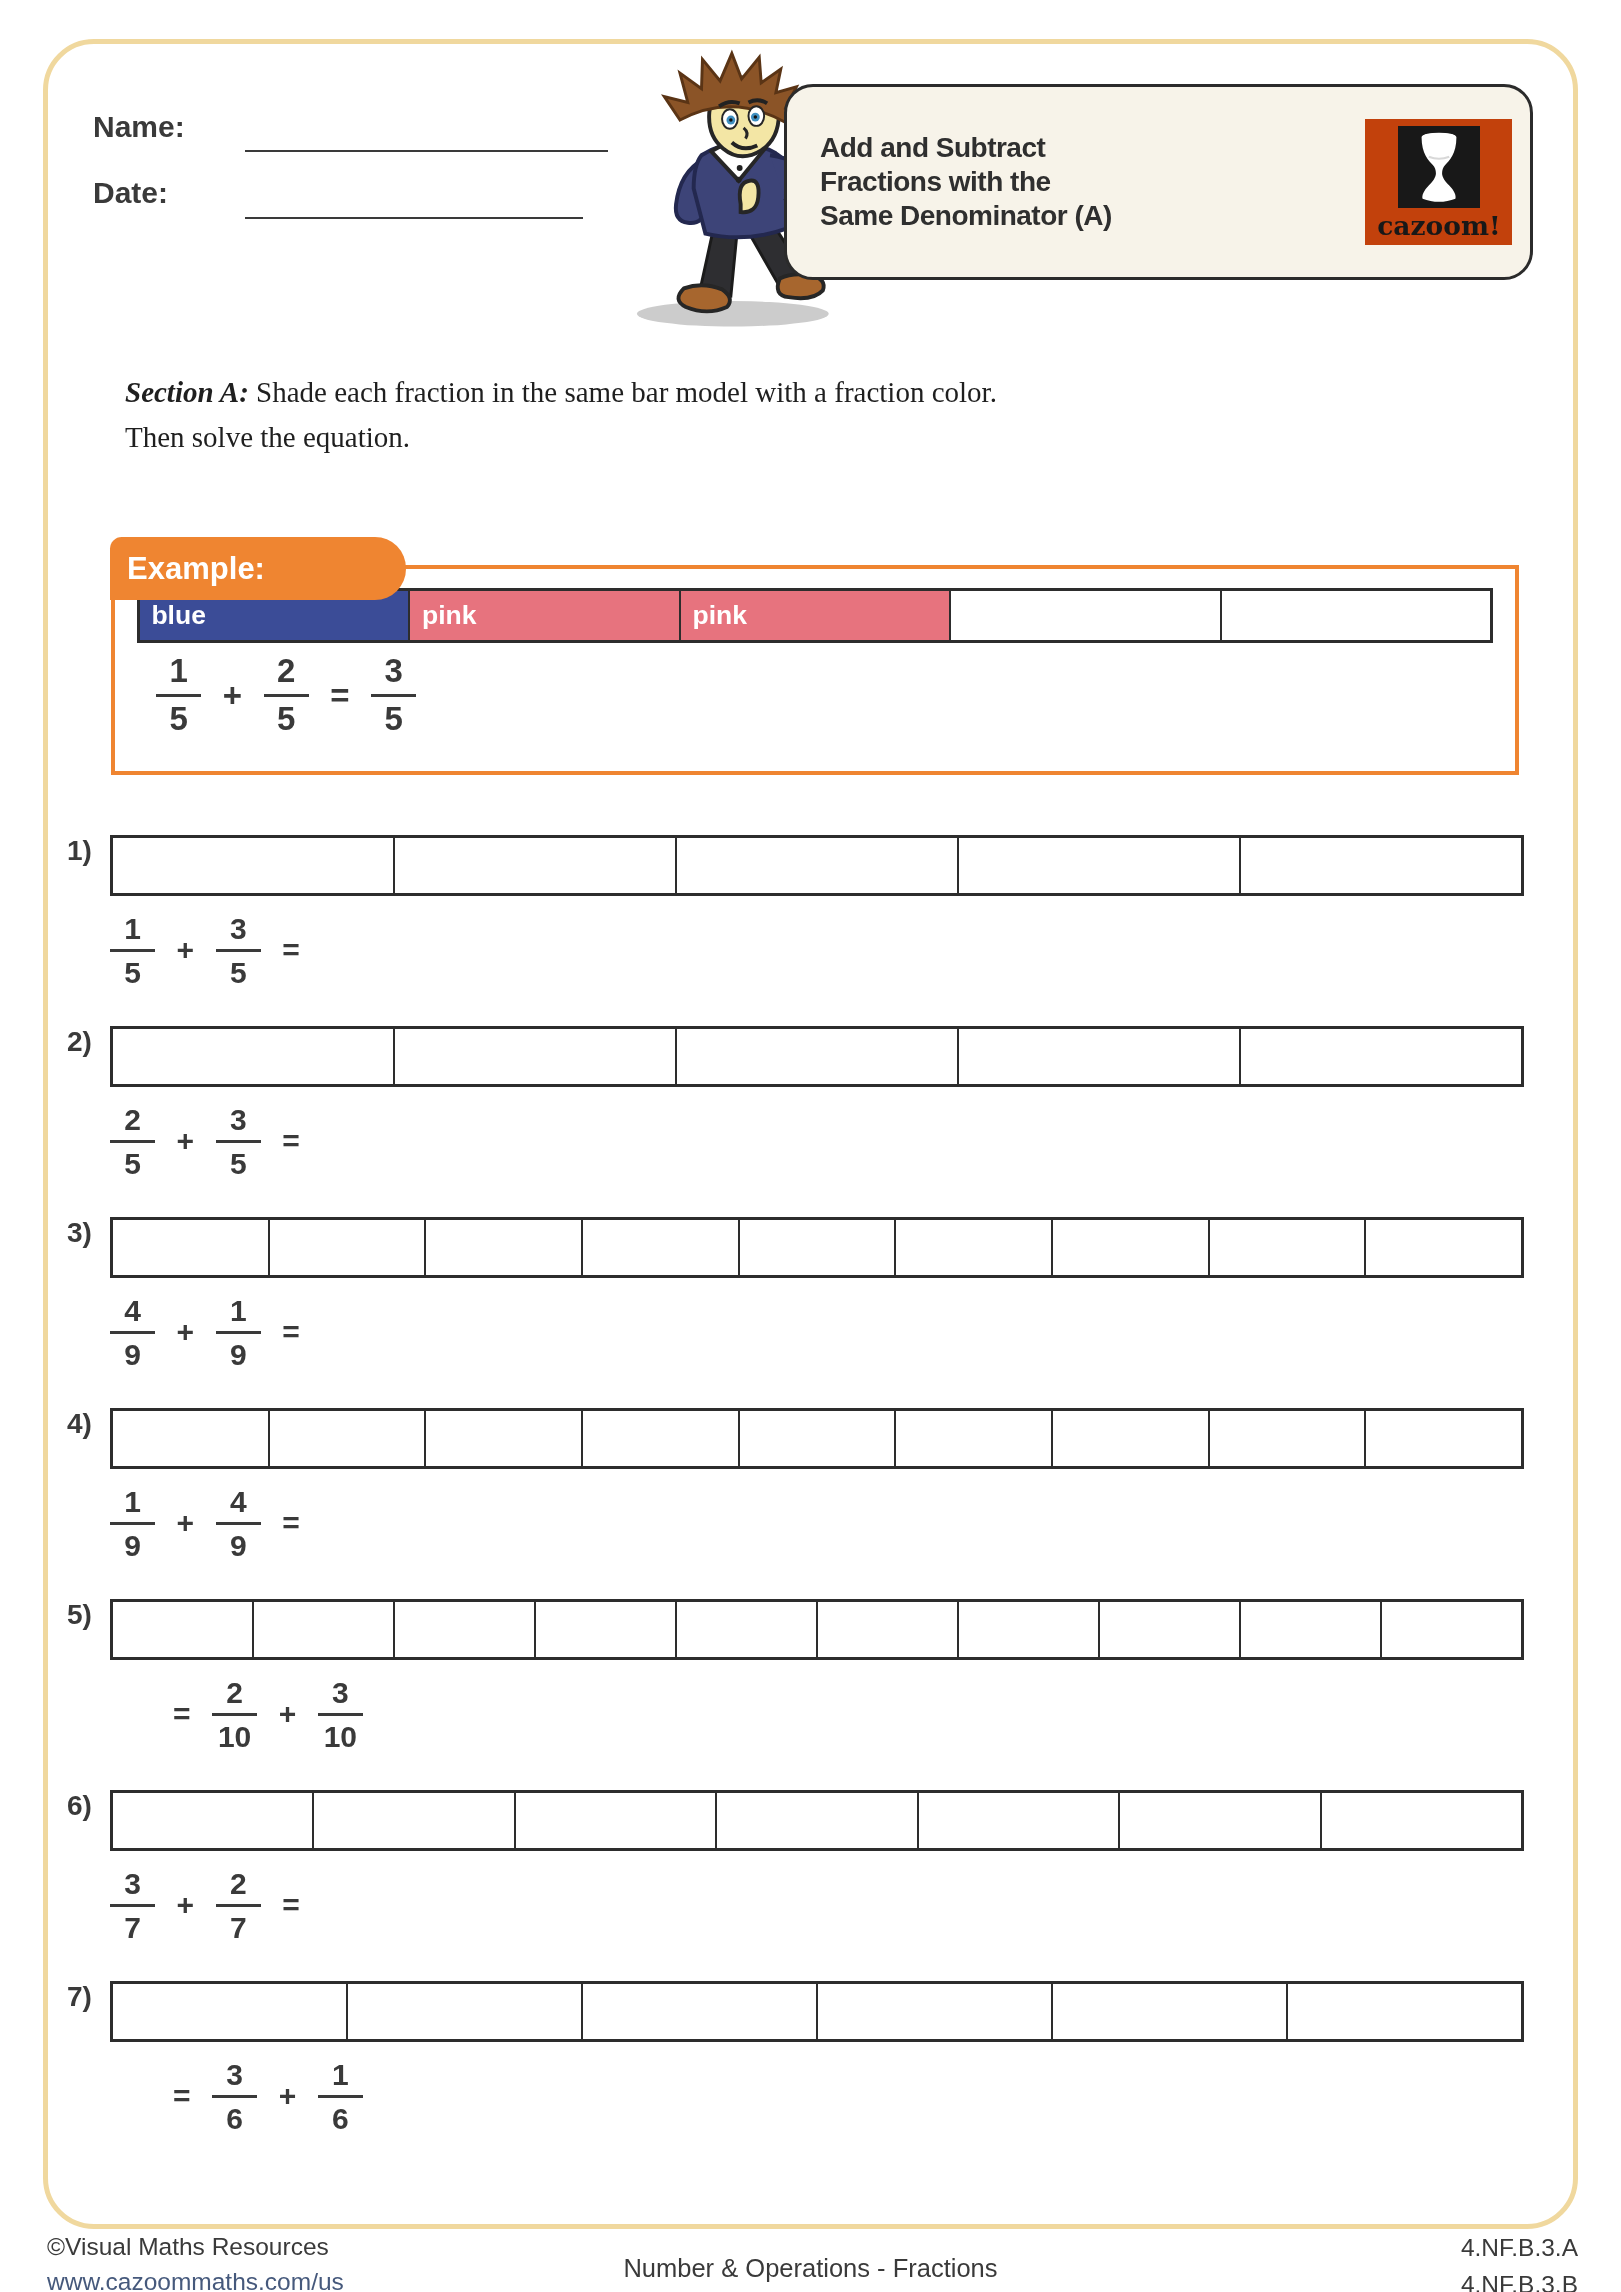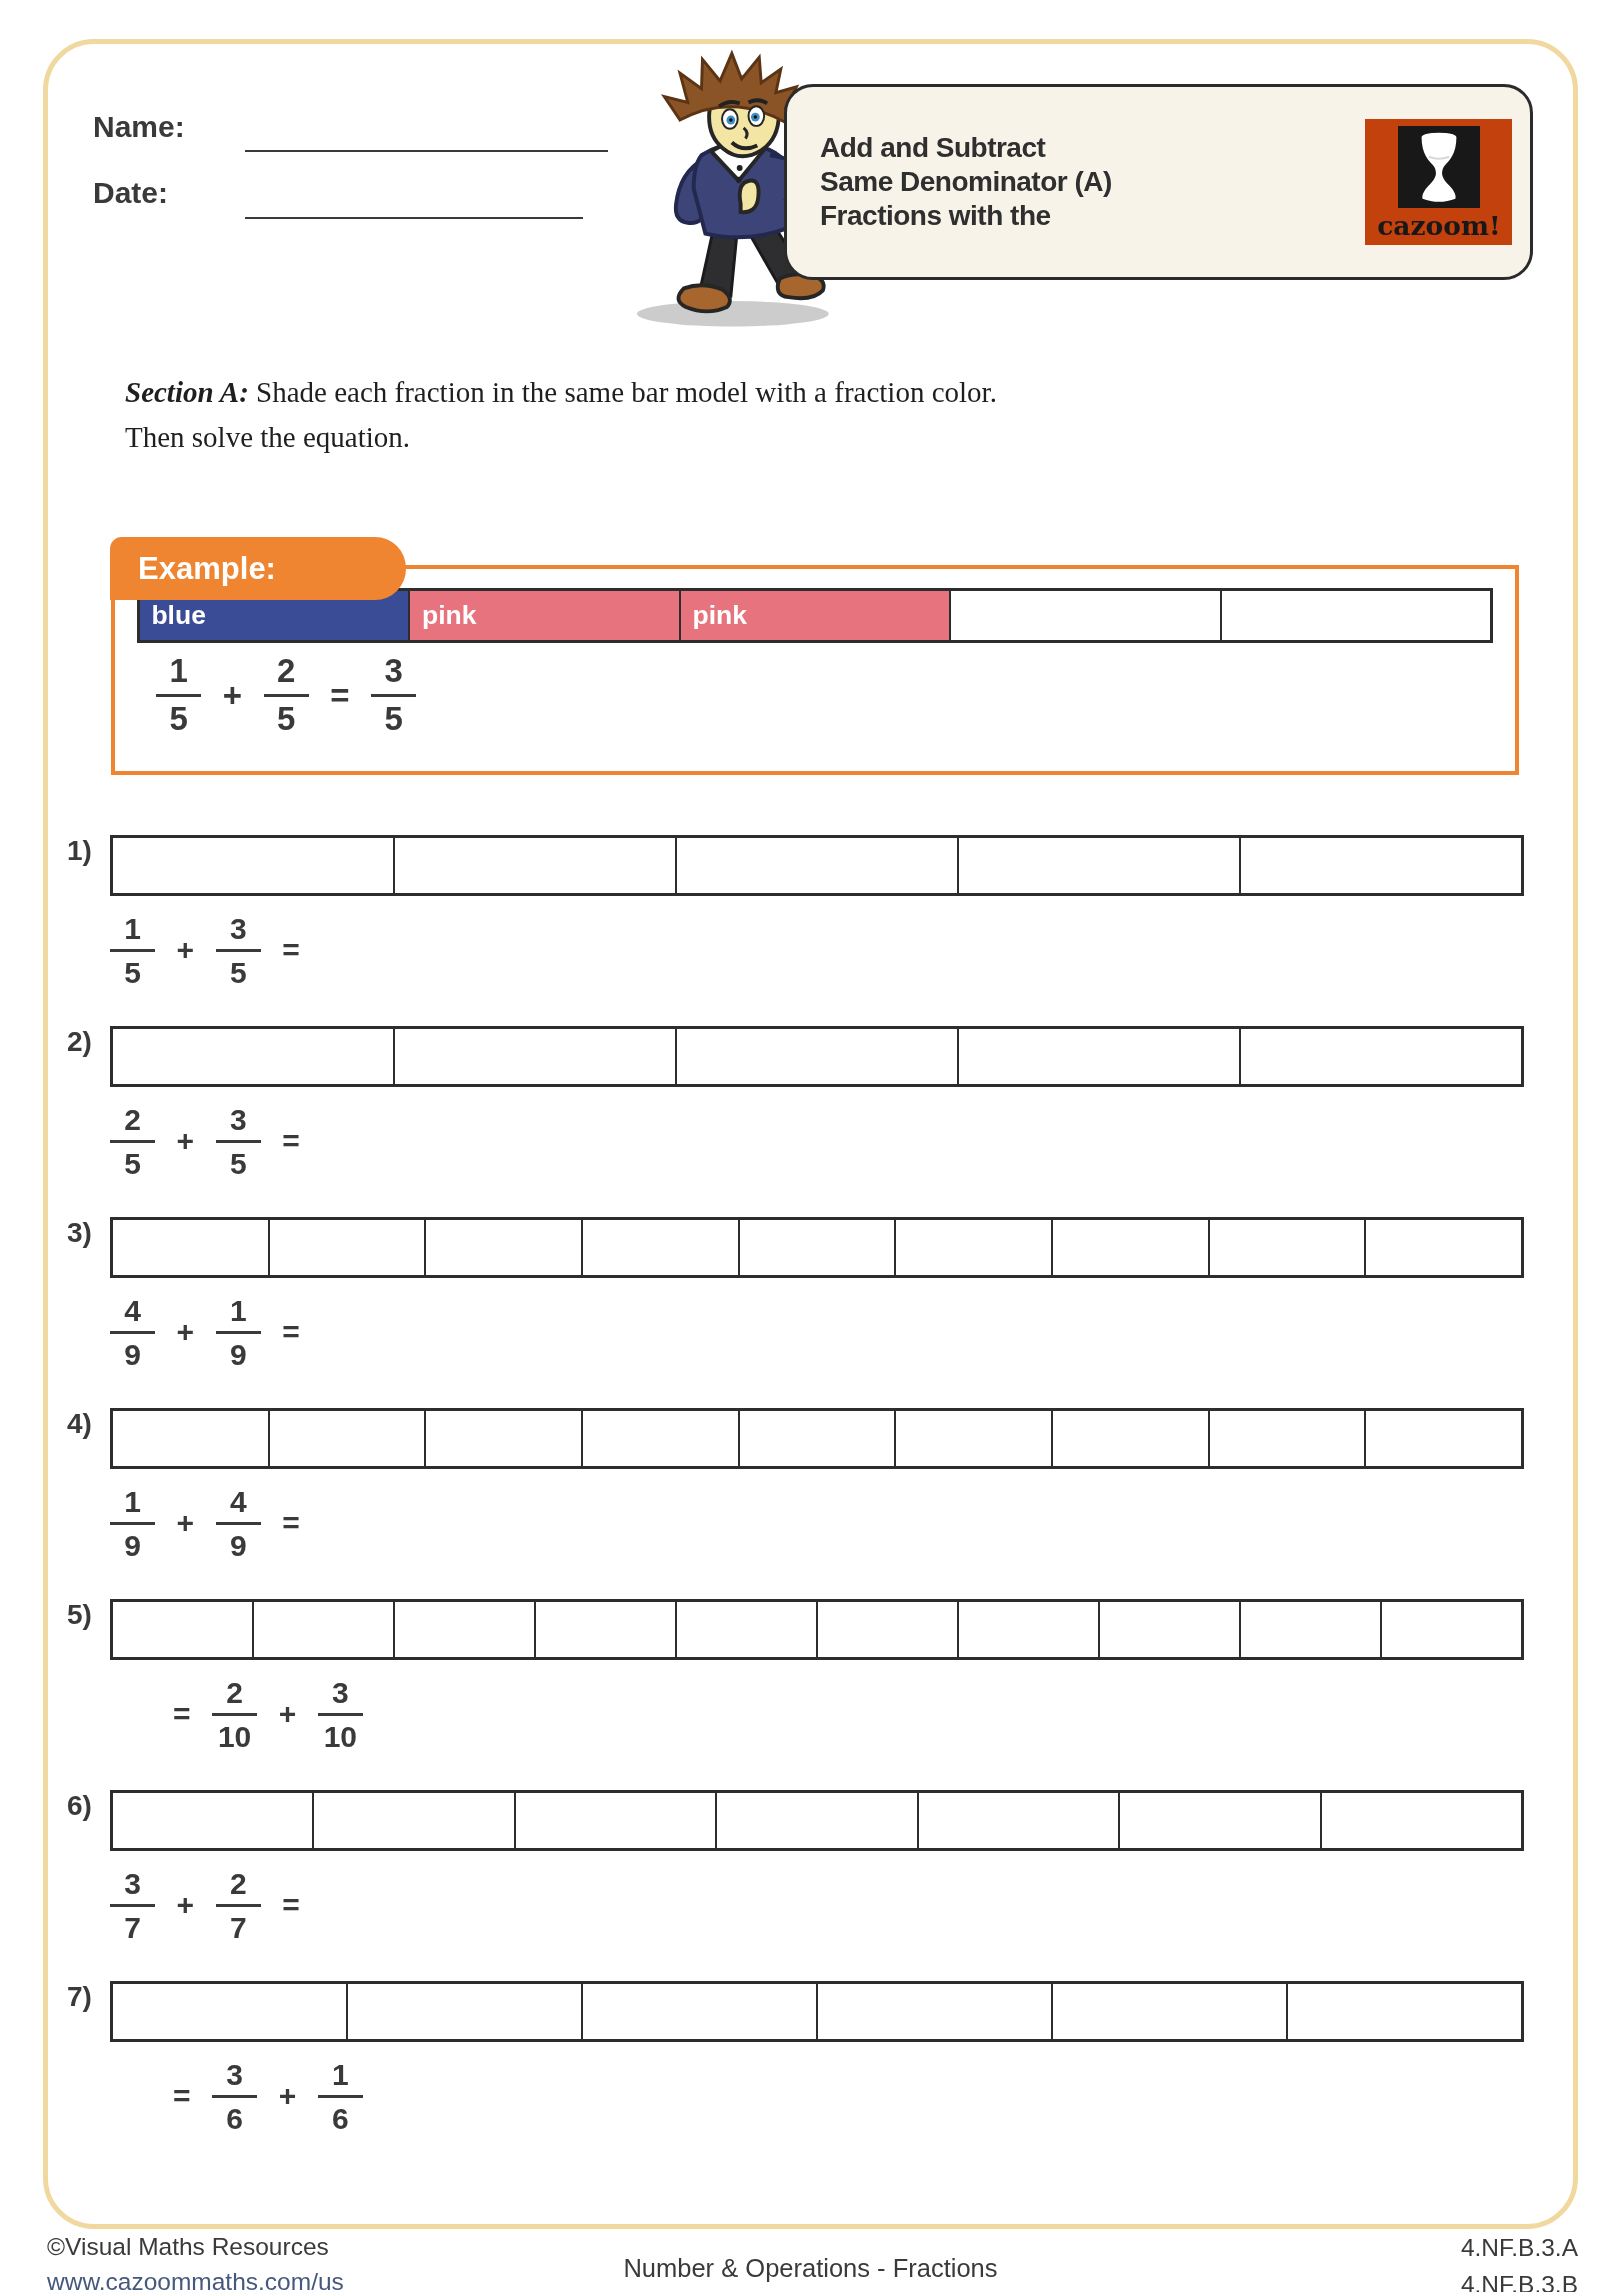--- a/index.html
+++ b/index.html
@@ -44,21 +44,21 @@
   
   .example-box{
     position:absolute;left:111px;top:565px;width:1408px;height:210px;
     border:4.9px solid var(--orange);
     padding:18.6px 21.6px 0 21.6px;
   }
   .example-tab{
     position:absolute;left:-4.9px;top:-32px;width:296px;height:63px;
     background:var(--orange);border-radius:11.8px 31px 31px 0;
     color:#ffffff;font-weight:700;font-size:31px;
-    display:flex;align-items:center;padding-left:28px;
+    display:flex;align-items:center;padding-left:17px;
   }
   .bar{display:flex;border:3.9px solid var(--dark);background:#ffffff;width:100%;}
   .example-box .bar{height:55px;}
   .cell{flex:1;border-left:2.9px solid var(--dark);display:flex;align-items:center;
     padding-left:11.8px;font-weight:700;font-size:26.5px;overflow:hidden;}
   .cell:first-child{border-left:none;}
   
   .equation{display:flex;align-items:center;gap:21.6px;color:var(--ink);}
   .example-box .equation{margin-top:9.8px;margin-left:19.6px;font-size:33px;}
   .frac{display:inline-block;text-align:center;font-weight:700;line-height:1.18;min-width:45px;}
@@ -117,22 +117,22 @@
   <circle cx="173" cy="73" r="4.5" fill="#3f8fc0"></circle>
   <circle cx="148" cy="76" r="1.8" fill="#111111"></circle>
   <circle cx="173" cy="73" r="1.8" fill="#111111"></circle>
   <path d="M161 84 q6 5 2 11" stroke="#262626" stroke-width="3" fill="none"></path>
   <path d="M149 99 q11 10 26 3" stroke="#222222" stroke-width="4" fill="none"></path>
 </svg>
 
 <div class="title-box">
   <div class="title-text">
     <div>Add and Subtract</div>
+    <div>Fractions with the</div>
     <div>Same Denominator (A)</div>
-    <div>Fractions with the</div>
   </div>
   <div class="logo">
     <svg width="82" height="82" viewBox="0 0 80 80">
       <rect x="0" y="0" width="80" height="80" fill="#181818"></rect>
       <path fill="#ffffff" d="M40 7 C52 7 57 9 57 11 C57 27 50 34 46 38 C44 40 43 43 43 46 C43 50 46 54 50 58 C55 63 57 68 56 71 C46 75 34 75 24 71 C23 68 25 63 30 58 C34 54 37 50 37 46 C37 43 36 40 34 38 C30 34 23 27 23 11 C23 9 28 7 40 7 Z"></path>
       <ellipse cx="40" cy="10" rx="16" ry="3.4" fill="#ffffff"></ellipse>
       <path d="M30 30 q10 4 20 0" stroke="#d8d8d8" stroke-width="2" fill="none"></path>
     </svg>
     <div class="logo-word">cazoom!</div>
   </div>

